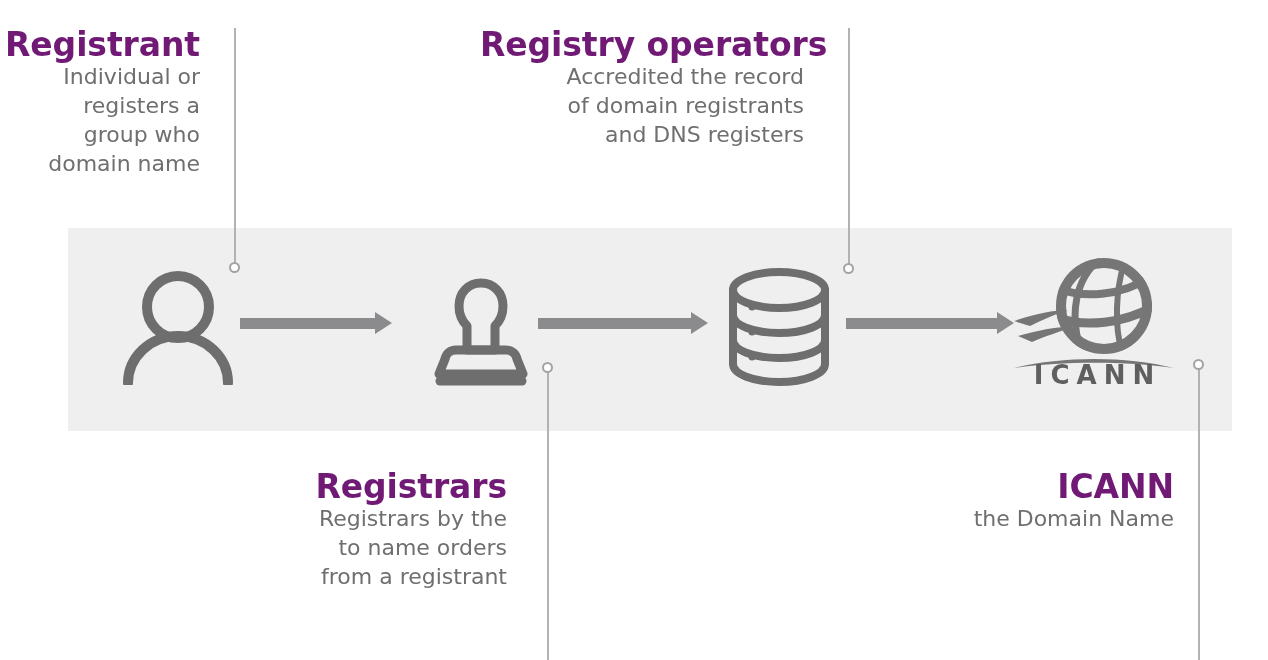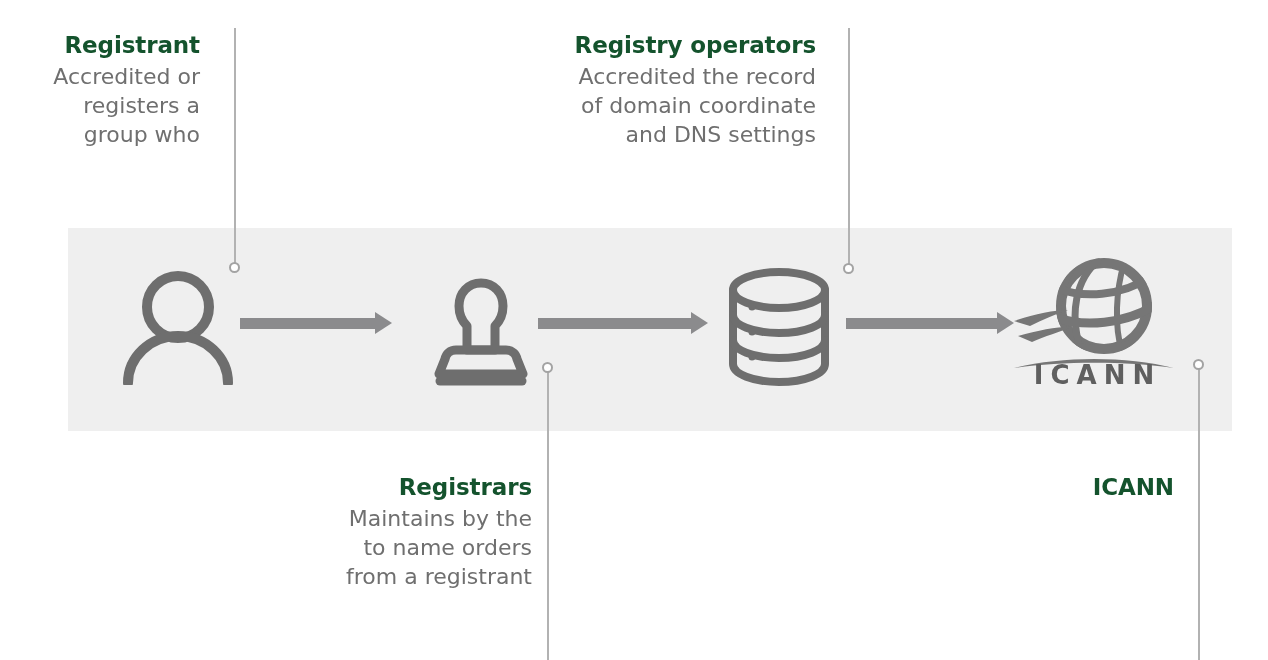--- a/index.html
+++ b/index.html
@@ -45,23 +45,23 @@
     border: 2px solid #a3a3a3;
     box-sizing: border-box;
   }
 
   
   .callout {
     position: absolute;
     color: #6b6b6b;
   }
   .callout .ttl {
-    font-size: 23px;
+    font-size: 33px;
     font-weight: bold;
-    color: #14532d;
+    color: #701a75;
     line-height: 34px;
     letter-spacing: -0.1px;
     white-space: nowrap;
   }
   .callout .desc {
     font-size: 22px;
     font-weight: 400;
     color: #6f6f6f;
     line-height: 29px;
   }
@@ -208,43 +208,45 @@
       <path d="M6 80 C28 74 48 70 62 71 C48 75 32 81 20 86 Z" fill="#767676"></path>
 
       <path d="M2 112 C50 100 114 100 162 112 C114 105 50 105 2 112 Z" fill="#767676"></path>
     </svg>
     <div class="icann-text" style="top:106px;">ICANN</div>
   </div>
 
   <div class="callout align-right" style="left:0px; top:28px; width:200px;">
     <div class="ttl">Registrant</div>
     <div class="desc">
-      <div>Accredited or</div>
+      <div>Individual or</div>
       <div>registers a</div>
       <div>group who</div>
-    </div>
-  </div>
-
-  <div class="callout align-right" style="left:492px; top:28px; width:324px;">
+      <div>domain name</div>
+    </div>
+  </div>
+
+  <div class="callout align-right" style="left:480px; top:28px; width:324px;">
     <div class="ttl">Registry operators</div>
     <div class="desc">
       <div>Accredited the record</div>
-      <div>of domain coordinate</div>
-      <div>and DNS settings</div>
-    </div>
-  </div>
-
-  <div class="callout align-right" style="left:289px; top:470px; width:243px;">
+      <div>of domain registrants</div>
+      <div>and DNS registers</div>
+    </div>
+  </div>
+
+  <div class="callout align-right" style="left:264px; top:470px; width:243px;">
     <div class="ttl">Registrars</div>
     <div class="desc">
-      <div>Maintains by the</div>
+      <div>Registrars by the</div>
       <div>to name orders</div>
       <div>from a registrant</div>
     </div>
   </div>
 
   <div class="callout align-right" style="left:880px; top:470px; width:294px;">
     <div class="ttl">ICANN</div>
     <div class="desc">
+      <div>the Domain Name</div>
     </div>
   </div>
 
 </div>
 
 </body></html>

